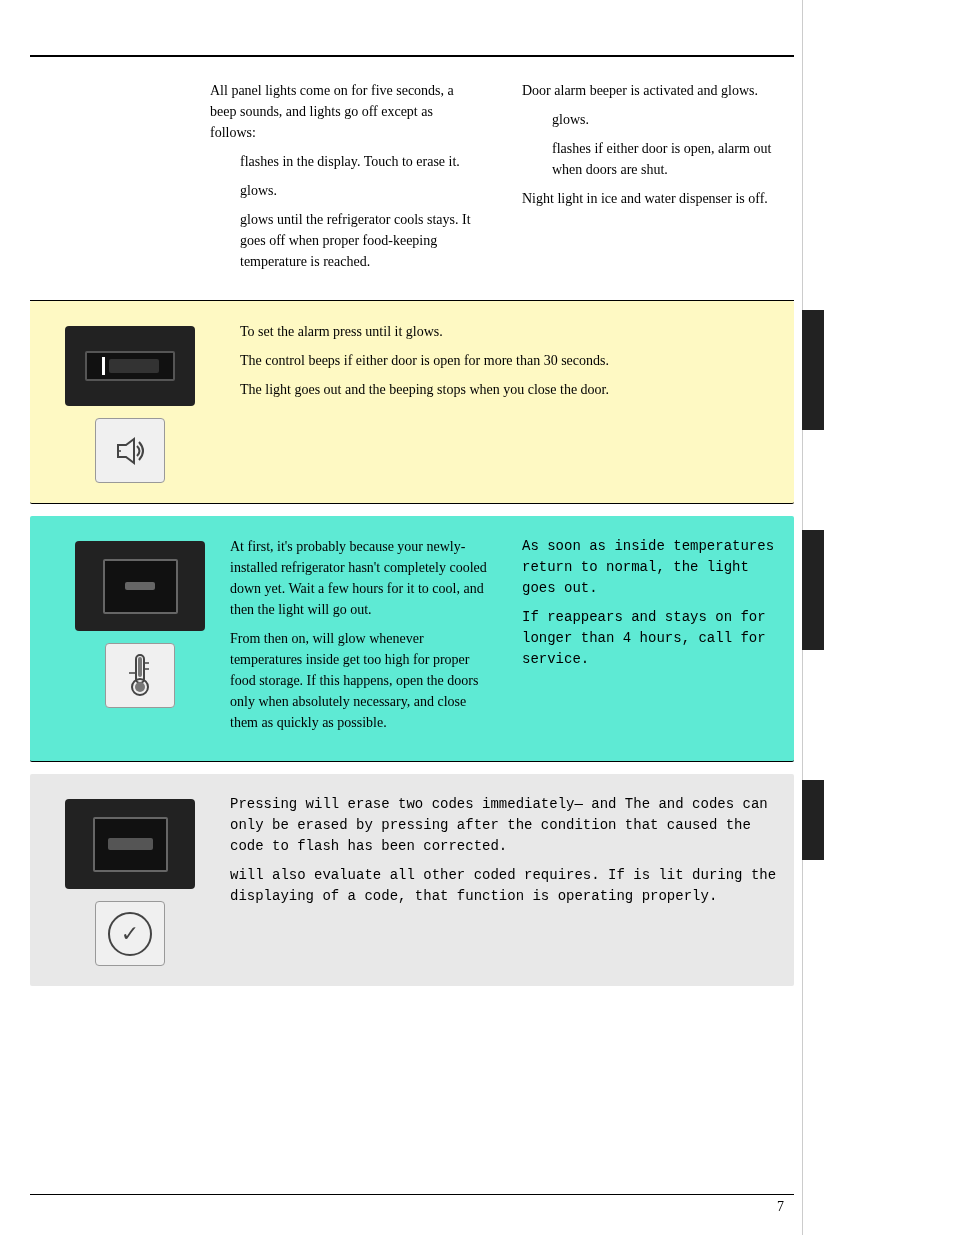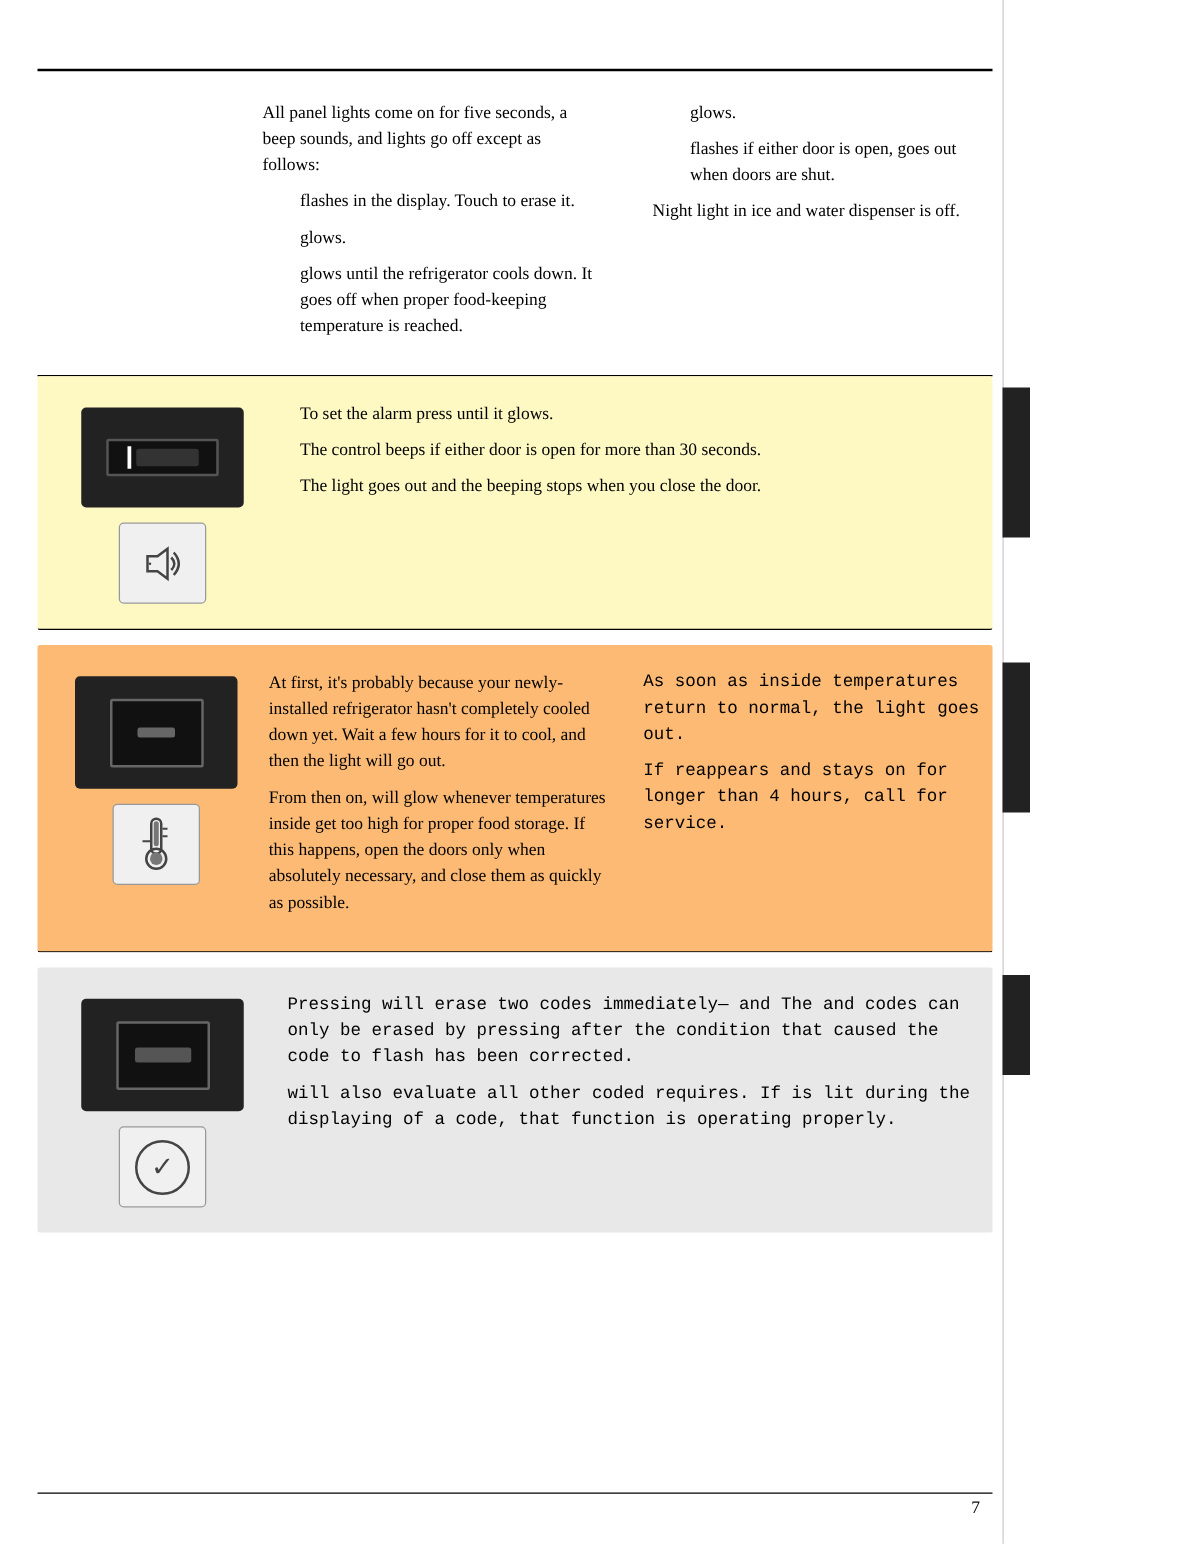--- a/index.html
+++ b/index.html
@@ -285,25 +285,26 @@
 
   <div class="top-line"></div>
 
   <div class="main-content">
 
     <div class="section-top">
       <div class="col-left">
         <p>All panel lights come on for five seconds, a beep sounds, and lights go off except as follows:</p>
         <p class="indent-item">flashes in the display. Touch to erase it.</p>
         <p class="indent-item">glows.</p>
-        <p class="indent-item">glows until the refrigerator cools down. It goes off when proper food-keeping temperature is reached.</p>
+        <p class="indent-item">glows until the refrigerator cools stays. It goes off when proper food-keeping temperature is reached.</p>
       </div>
       <div class="col-right">
+        <p>Door alarm beeper is activated and glows.</p>
         <p class="indent-item">glows.</p>
-        <p class="indent-item">flashes if either door is open, goes out when doors are shut.</p>
+        <p class="indent-item">flashes if either door is open, alarm out when doors are shut.</p>
         <p style="margin-top:8px;">Night light in ice and water dispenser is off.</p>
       </div>
     </div>
 
     <div class="section-row section-row-bg" style="background:#fef9c3; padding:20px 10px 20px 10px; border-bottom:1px solid #000;">
       <div class="icon-col">
 
         <div class="icon-box icon-box-large">
           <div class="display-window">
             <div class="display-cursor"></div>
@@ -320,21 +321,21 @@
           </svg>
         </div>
       </div>
       <div class="content-col">
         <p>To set the alarm press until it glows.</p>
         <p>The control beeps if either door is open for more than 30 seconds.</p>
         <p>The light goes out and the beeping stops when you close the door.</p>
       </div>
     </div>
 
-    <div class="section-row section-row-bg" style="background:#fdba74; padding:20px 10px 20px 5px; border-bottom:1px solid #000;">
+    <div class="section-row section-row-bg" style="background:#5eead4; padding:20px 10px 20px 20px; border-bottom:1px solid #000;">
       <div class="icon-col">
 
         <div class="icon-box-lg2">
           <div class="inner-display2">
             <div class="inner-dash"></div>
           </div>
         </div>
 
         <div class="icon-box-small" style="display:flex;align-items:center;justify-content:center;">
           <svg width="38" height="50" viewBox="0 0 38 50">

